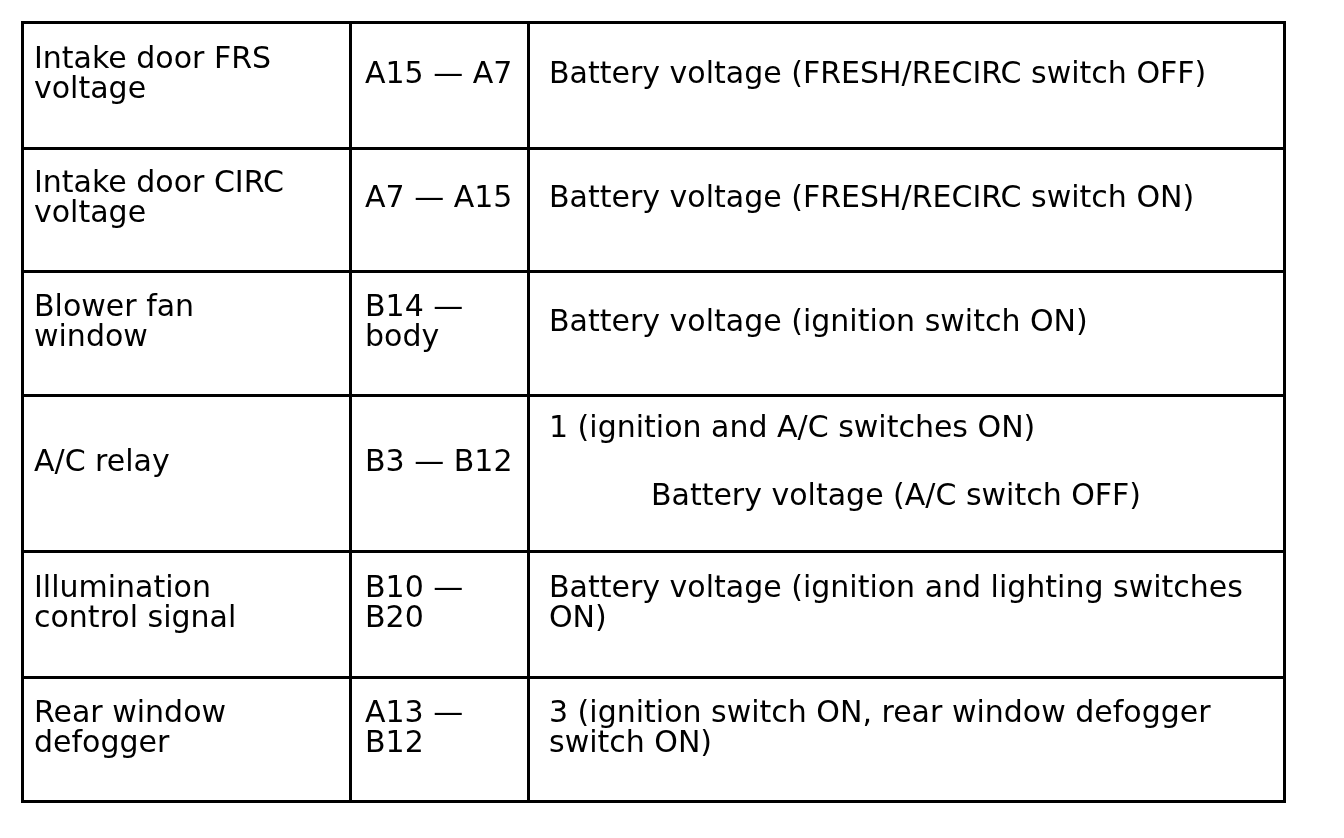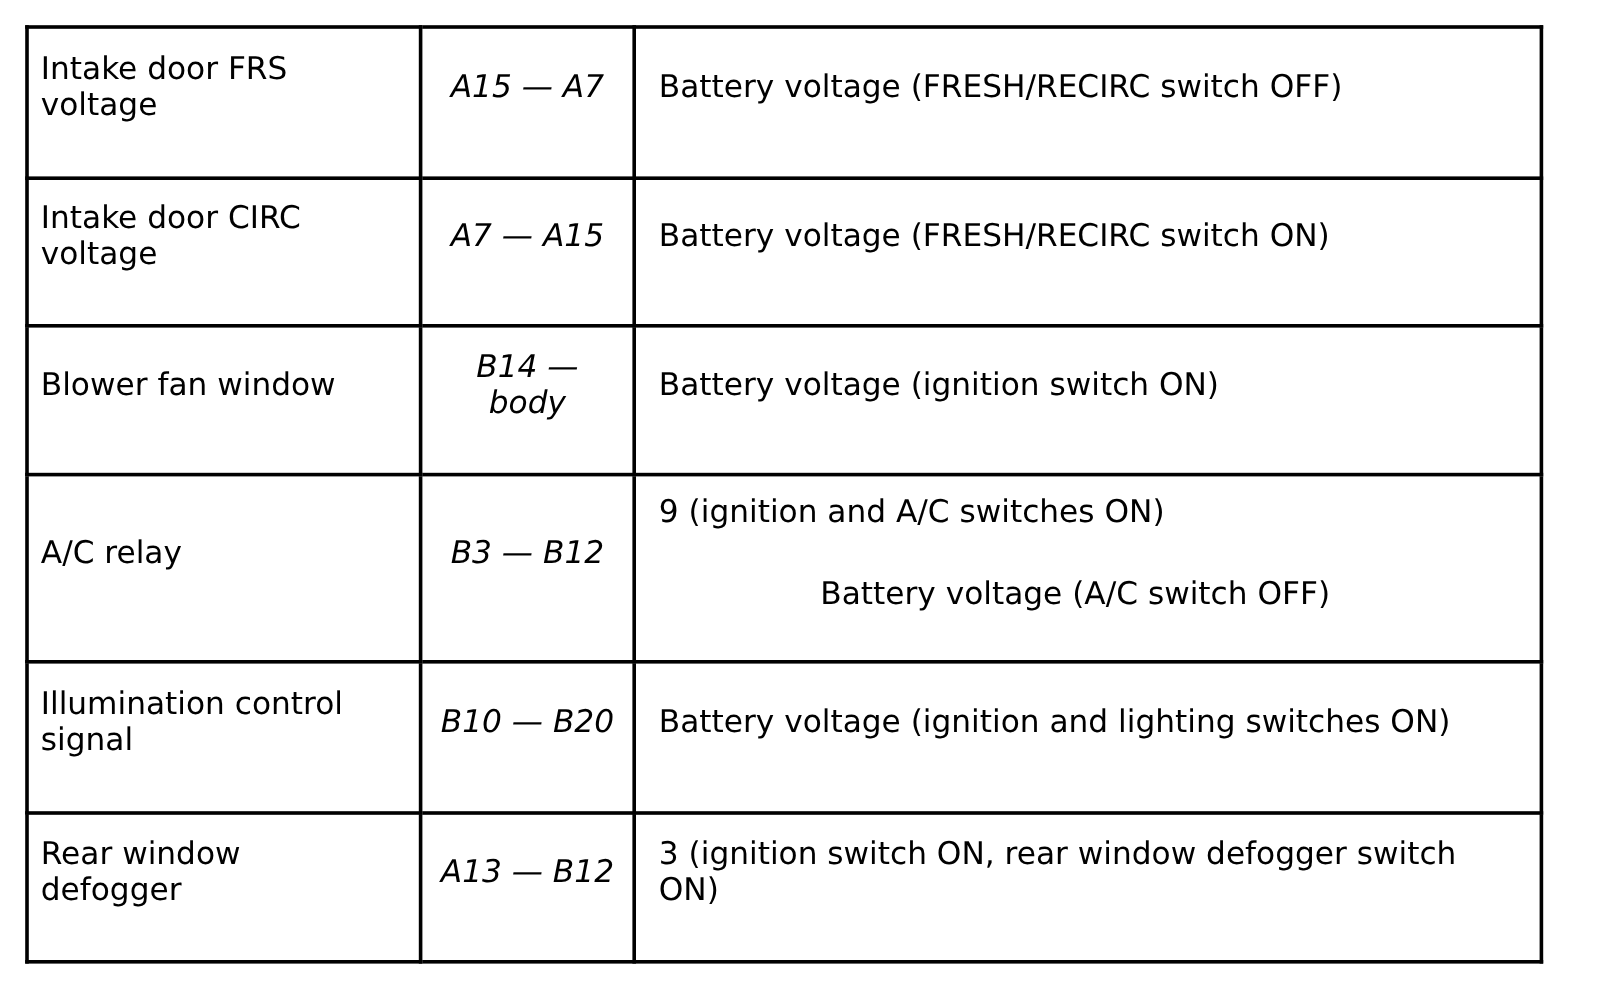--- a/index.html
+++ b/index.html
@@ -17,36 +17,35 @@
   table.spec-table {
     border-collapse: collapse;
     table-layout: fixed;
     width: 1262px;
     margin: 21px 0 0 21px;
     background: #ffffff;
   }
   table.spec-table td {
     border: 3px solid #000000;
     vertical-align: middle;
-    font-size: 26px;
+    font-size: 30px;
     line-height: 30px;
     padding-top: 4px;
     padding-bottom: 30px;
     word-wrap: break-word;
   }
   td.c1 {
     padding-left: 10px;
     padding-right: 32px;
     text-align: left;
   }
   td.c2 {
     padding-left: 13px;
     padding-right: 13px;
-    text-align: center;
-    font-style: italic;
+    text-align: left;
   }
   td.c3 {
     padding-left: 19px;
     padding-right: 40px;
     text-align: left;
   }
   tr.r1 { height: 126px; }
   tr.r2 { height: 123px; }
   tr.r3 { height: 124px; }
   tr.r4 { height: 156px; }
@@ -85,21 +84,21 @@
       <td class="c1"><span>Blower fan window</span></td>
       <td class="c2"><span>B14 — body</span></td>
       <td class="c3">
           <div>Battery voltage (ignition switch ON)</div>
         </td>
     </tr>
     <tr class="r4">
       <td class="c1"><span>A/C relay</span></td>
       <td class="c2"><span>B3 — B12</span></td>
       <td class="c3">
-        <div>9 (ignition and A/C switches ON)</div>
+        <div>1 (ignition and A/C switches ON)</div>
         <div class="value-para2">Battery voltage (A/C switch OFF)</div>
       </td>
     </tr>
     <tr class="r5">
       <td class="c1"><span>Illumination control signal</span></td>
       <td class="c2"><span>B10 — B20</span></td>
       <td class="c3">
           <div>Battery voltage (ignition and lighting switches ON)</div>
         </td>
     </tr>

